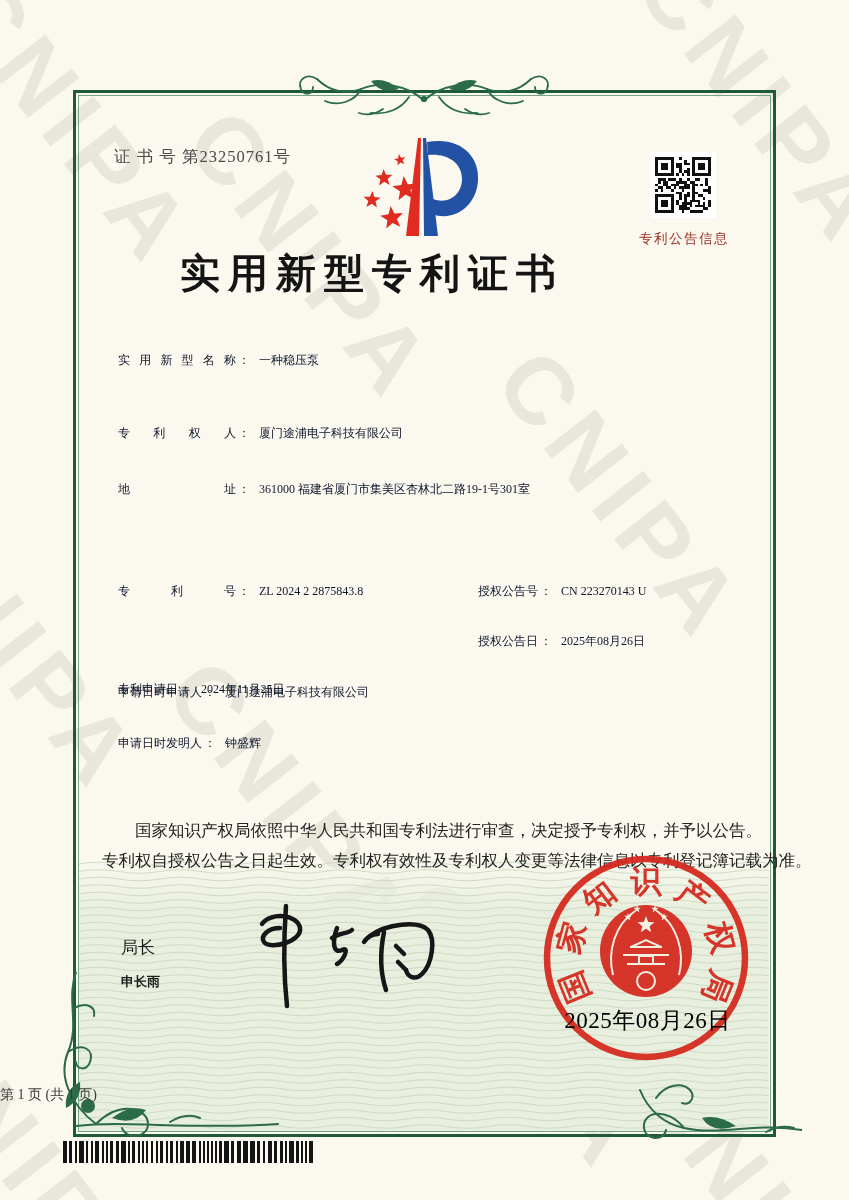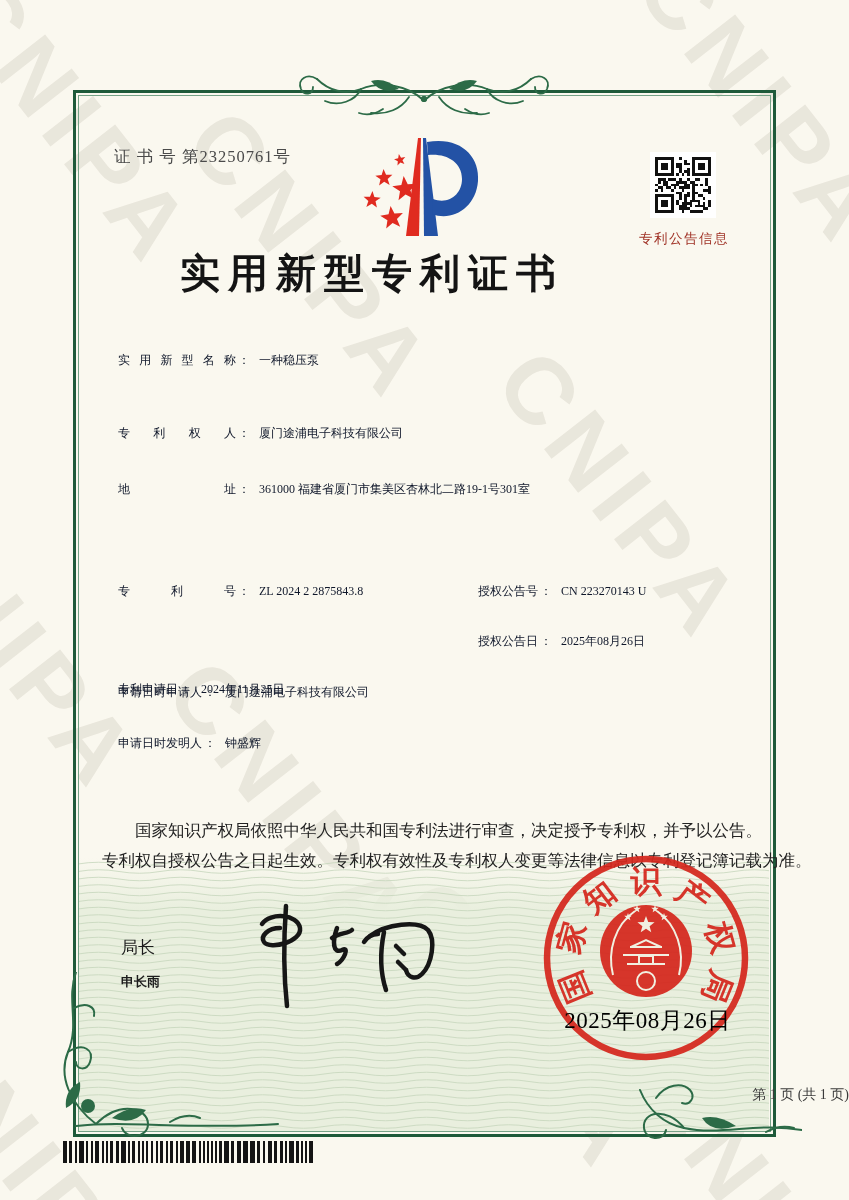--- a/index.html
+++ b/index.html
@@ -27,21 +27,21 @@
          letter-spacing:8px;color:#141414;}
   .row{font-size:12px;color:#0f172a;}
   .jlabel{display:inline-block;width:118px;text-align:justify;text-align-last:justify;}
   .colon{padding:0 9px 0 2px;}
   .statement{left:102px;top:816px;width:668px;font-size:16.5px;line-height:30px;color:#222;}
   .statement .l1{text-indent:2em;}
   .sig-label{left:121px;top:936px;font-family:"Liberation Sans",sans-serif;font-size:17px;color:#1c1c1c;}
   .sig-name{left:121px;top:973px;font-family:"Liberation Sans",sans-serif;font-size:13px;color:#1c1c1c;font-weight:bold;}
   .seal-date{left:549px;top:1005px;width:197px;text-align:center;font-size:23px;color:#000;
              z-index:6;letter-spacing:0.5px;}
-  .footer{left:0;top:1086px;width:849px;text-align:right;font-size:14px;color:#3a3a3a;z-index:4;position:absolute;}
+  .footer{left:0;top:1086px;width:849px;text-align:left;font-size:14px;color:#3a3a3a;z-index:4;position:absolute;}
   .barcode{position:absolute;left:63px;top:1141px;z-index:4;}
   svg{display:block;}
 </style>
 </head>
 <body>
 
 <div class="page">
 
   <span class="wm" style="left:10px;top:-45px;">CNIPA</span>
   <span class="wm" style="left:250px;top:90px;">CNIPA</span>

